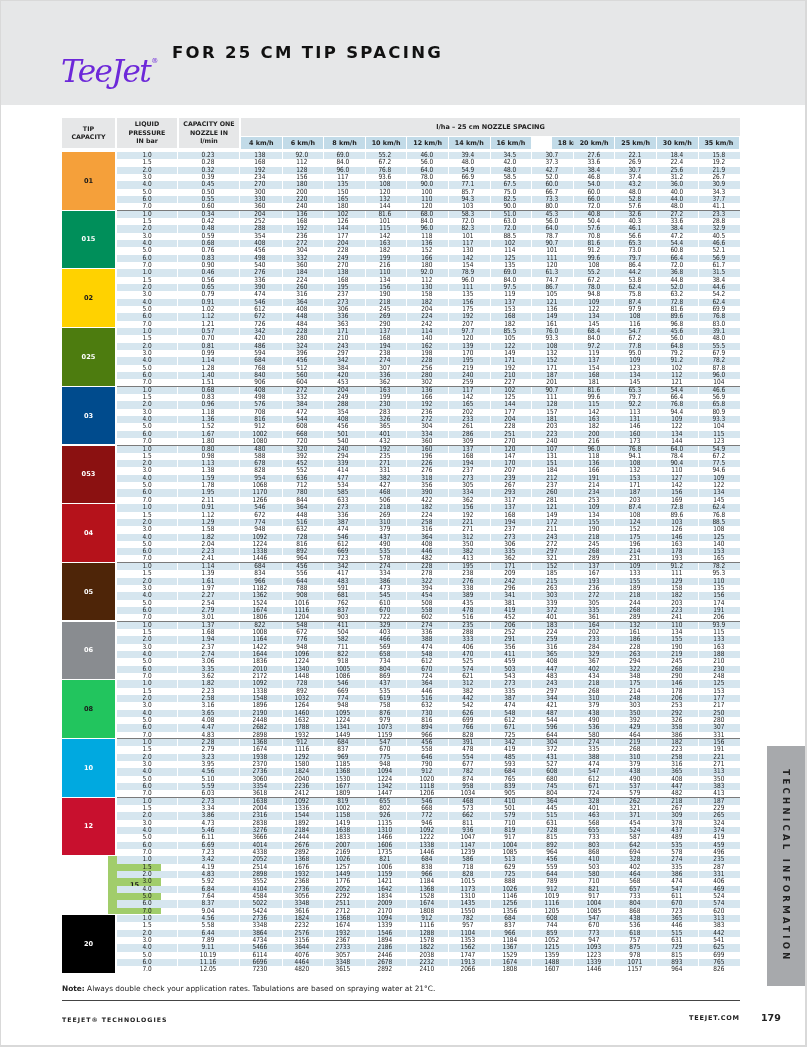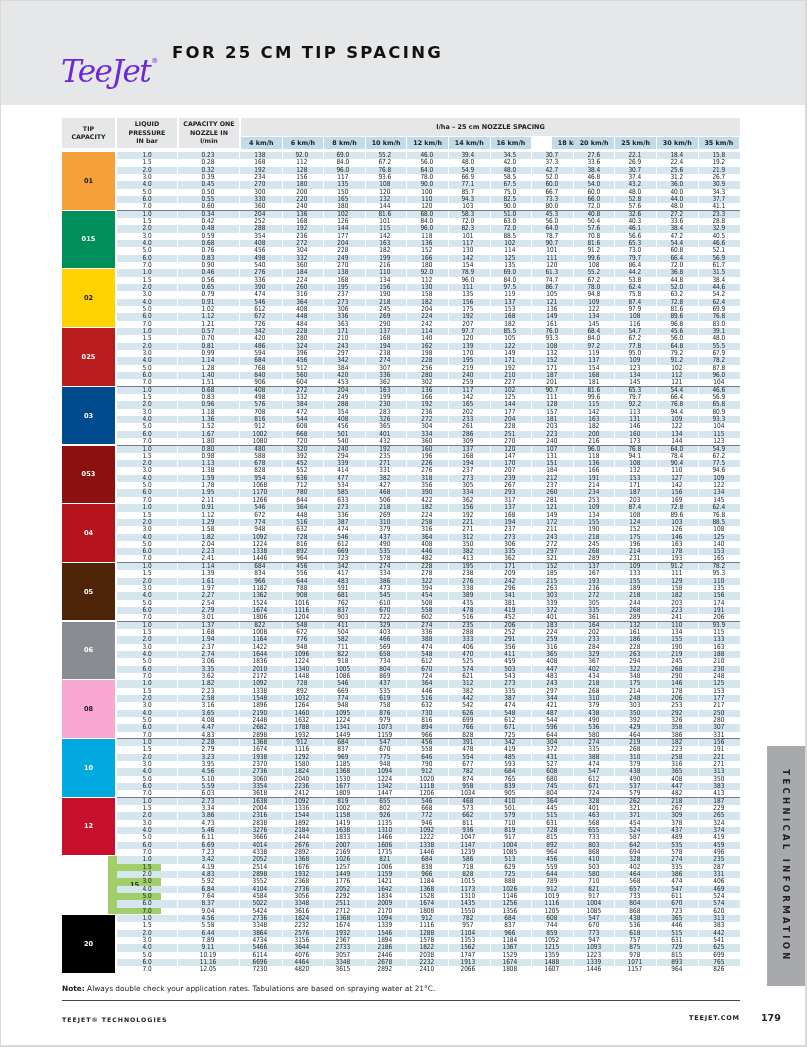--- a/index.html
+++ b/index.html
@@ -500,21 +500,21 @@
           <div class="vline" style="left: 386px;"></div>
           <div class="vline" style="left: 427.6px;"></div>
           <div class="vline" style="left: 469.2px;"></div>
           <div class="vline" style="left: 510.8px;"></div>
           <div class="vline" style="left: 552.4px;"></div>
           <div class="vline" style="left: 594px;"></div>
           <div class="vline" style="left: 635.6px;"></div>
           <div class="sep" style="top: 58.2px;"></div>
         </div>
         <div class="group" style="top: 210.1px;">
-          <div class="tip" style="background: #b91c1c; color: rgb(255, 255, 255);">025</div>
+          <div class="tip" style="background: #4d7c0f; color: rgb(255, 255, 255);">025</div>
           <div class="row alt" style="top: 0px;">
             <div class="c cp">1.0</div>
             <div class="c cc">0.57</div>
             <div class="c cs">342</div>
             <div class="c cs">228</div>
             <div class="c cs">171</div>
             <div class="c cs">137</div>
             <div class="c cs">114</div>
             <div class="c cs">97.7</div>
             <div class="c cs">85.5</div>
@@ -1370,21 +1370,21 @@
           <div class="vline" style="left: 386px;"></div>
           <div class="vline" style="left: 427.6px;"></div>
           <div class="vline" style="left: 469.2px;"></div>
           <div class="vline" style="left: 510.8px;"></div>
           <div class="vline" style="left: 552.4px;"></div>
           <div class="vline" style="left: 594px;"></div>
           <div class="vline" style="left: 635.6px;"></div>
           <div class="sep" style="top: 58.2px;"></div>
         </div>
         <div class="group" style="top: 562.3px;">
-          <div class="tip" style="background: #f9a8d4; color: rgb(26, 26, 26);">08</div>
+          <div class="tip" style="background: #22c55e; color: rgb(26, 26, 26);">08</div>
           <div class="row alt" style="top: 0px;">
             <div class="c cp">1.0</div>
             <div class="c cc">1.82</div>
             <div class="c cs">1092</div>
             <div class="c cs">728</div>
             <div class="c cs">546</div>
             <div class="c cs">437</div>
             <div class="c cs">364</div>
             <div class="c cs">312</div>
             <div class="c cs">273</div>

